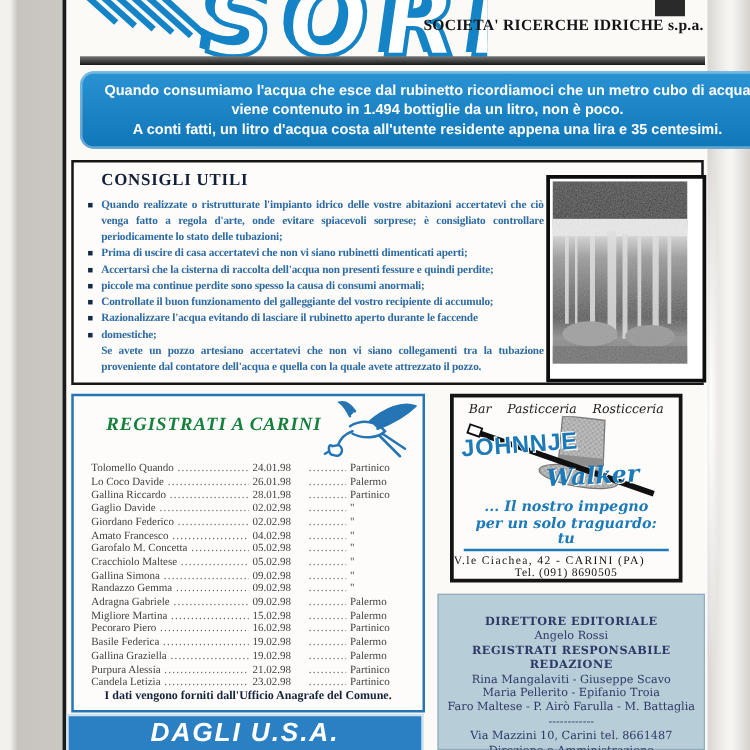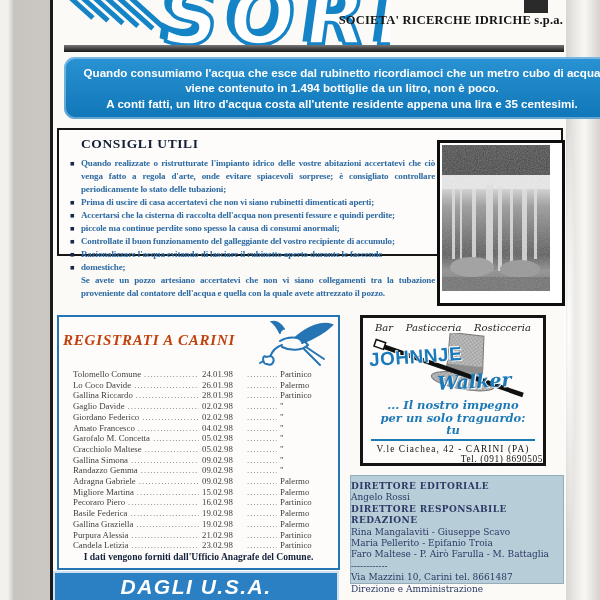--- a/index.html
+++ b/index.html
@@ -23,38 +23,38 @@
         background:linear-gradient(#777,#161616);}
 
   
   .banner{position:absolute;left:64px;top:57px;width:556px;height:62px;border-radius:11px;
         background:linear-gradient(#2a93d3,#0f76b8);box-shadow:inset 0 0 0 2px rgba(255,255,255,.35);
         color:#fff;font-family:"Liberation Sans",sans-serif;font-weight:bold;font-size:11.6px;
         line-height:15.5px;text-align:center;display:flex;flex-direction:column;justify-content:center;
         padding:0 10px;box-sizing:border-box;}
 
   
-  .consigli{position:absolute;left:57px;top:128px;width:506px;height:128px;box-sizing:border-box;
+  .consigli{position:absolute;left:57px;top:128px;width:506px;height:180px;box-sizing:border-box;
         border:2.5px solid #161616;background:#fdfcfa;}
   .consigli-title{position:absolute;left:22px;top:6px;font-weight:bold;font-size:13.5px;
         color:#121f38;letter-spacing:.6px;}
   .con-list{position:absolute;left:10px;top:27px;width:366px;font-weight:bold;font-size:9px;
         line-height:13px;color:#2e6ba3;letter-spacing:-.15px;text-align:justify;}
   .con-item{position:relative;padding-left:12px;}
   .con-marker{position:absolute;left:1px;top:0;font-size:7.5px;color:#16294a;}
   
   .photo-frame{position:absolute;left:378px;top:10px;width:118px;height:156px;background:#fff;
         border:3px solid #0d0d0d;padding:2px;}
   .photo-frame svg{display:block;}
 
   
   .registry{position:absolute;left:57px;top:315px;width:283px;height:255px;box-sizing:border-box;
         border:2.5px solid #2574b4;background:#fdfcfa;}
-  .reg-title{position:absolute;left:4px;top:15px;font-style:italic;font-weight:bold;font-size:15px;
-        color:#c2410c;letter-spacing:.8px;}
+  .reg-title{position:absolute;left:26px;top:15px;font-style:italic;font-weight:bold;font-size:15px;
+        color:#15803d;letter-spacing:.8px;}
   .stork{position:absolute;right:4px;top:2px;}
   .reg-rows{position:absolute;left:14px;top:52px;right:8px;font-size:8.8px;line-height:10.7px;color:#45423d;}
   .reg-row{display:flex;align-items:baseline;}
   .reg-name{white-space:nowrap;}
   .leader{flex:1;overflow:hidden;white-space:nowrap;color:#6b6861;margin:0 3px;}
   .leader::after{content:"....................................................";letter-spacing:1px;}
   .leader2{width:30px;overflow:hidden;white-space:nowrap;color:#6b6861;margin:0 3px;}
   .leader2::after{content:"..........";letter-spacing:1px;}
   .reg-date{width:42px;white-space:nowrap;}
   .reg-place{width:50px;white-space:nowrap;}
@@ -76,27 +76,27 @@
   .jw-johnnje{position:absolute;left:6px;top:13px;font-family:"Liberation Sans",sans-serif;
         font-weight:bold;font-size:19px;color:#1d7ab8;transform:rotate(-4deg);letter-spacing:.5px;
         text-shadow:1px 1px 0 #fff,-1px -1px 0 #fff;}
   .jw-walker{position:absolute;left:74px;top:37px;font-family:"DejaVu Serif",serif;
         font-style:italic;font-weight:bold;font-size:19px;color:#1d7ab8;transform:rotate(-3deg);
         text-shadow:1px 1px 0 #fff;}
   .jw-art{position:absolute;left:0;top:0;}
   .jw-tagline{text-align:center;font-family:"DejaVu Serif",serif;font-style:italic;font-weight:bold;
         font-size:11.5px;line-height:12.5px;color:#1d7ab8;}
   .jw-rule{margin:2px 8px 3px 8px;border-top:2px solid #1d7ab8;}
-  .jw-address{text-align:center;font-size:9.3px;letter-spacing:1.1px;color:#141414;line-height:10.5px;}
-  .jw-phone{text-align:right;font-size:9.3px;letter-spacing:.6px;color:#141414;}
-
-  
-  .mast{position:absolute;left:350px;top:475px;width:214px;height:109px;box-sizing:border-box;
-        background:#b7cdd7;border:1px solid #93adbb;padding-top:5px;
-        font-family:"DejaVu Serif",serif;font-size:9px;line-height:11.4px;color:#2b3a66;text-align:left;}
+  .jw-address{font-size:9.3px;letter-spacing:1.1px;color:#141414;line-height:10.5px;}
+  .jw-phone{text-align:center;font-size:9.3px;letter-spacing:.6px;color:#141414;}
+
+  
+  .mast{position:absolute;left:350px;top:475px;width:214px;height:125px;box-sizing:border-box;
+        background:#b7cdd7;border:1px solid #93adbb;padding-top:17px;
+        font-family:"DejaVu Serif",serif;font-size:9px;line-height:11.4px;color:#2b3a66;text-align:center;}
   .mast-line{white-space:nowrap;}
   .mast-bold{font-weight:bold;letter-spacing:.4px;}
 </style>
 </head>
 <body>
 
 <div class="scan">
   <div class="page"></div>
   <div class="curl"></div>
   <div class="curl-hi"></div>
@@ -212,21 +212,21 @@
         <path d="M30,22 C40,16 52,18 58,26 C52,32 40,32 32,28"></path>
         <path d="M32,26 C26,28 22,32 20,38"></path>
         <path d="M20,38 L10,44"></path>
         <path d="M56,28 L74,40 M54,30 L70,46"></path>
         <path d="M16,38 C12,34 12,46 17,45 C23,48 26,40 21,37 Z" fill="#ffffff"></path>
       </g>
     </svg>
     <div class="reg-rows">
 
         <div class="reg-row">
-          <span class="reg-name">Tolomello Comune</span>
+          <span class="reg-name">Tolomello Quando</span>
           <span class="leader"></span>
           <span class="reg-date">24.01.98</span>
           <span class="leader2"></span>
           <span class="reg-place">Partinico</span>
         </div>
 
         <div class="reg-row">
           <span class="reg-name">Lo Coco Davide</span>
           <span class="leader"></span>
           <span class="reg-date">26.01.98</span>
@@ -396,21 +396,21 @@
     <div class="jw-address">V.le Ciachea, 42 - CARINI (PA)</div>
     <div class="jw-phone">Tel. (091) 8690505</div>
   </div>
 
   <div class="mast">
 
       <div class="mast-line mast-bold">DIRETTORE EDITORIALE</div>
 
       <div class="mast-line">Angelo Rossi</div>
 
-      <div class="mast-line mast-bold">DIRETTORE RESPONSABILE</div>
+      <div class="mast-line mast-bold">REGISTRATI RESPONSABILE</div>
 
 
       <div class="mast-line mast-bold">REDAZIONE</div>
 
       <div class="mast-line">Rina Mangalaviti - Giuseppe Scavo</div>
 
       <div class="mast-line">Maria Pellerito - Epifanio Troia</div>
 
       <div class="mast-line">Faro Maltese - P. Airò Farulla - M. Battaglia</div>
 

